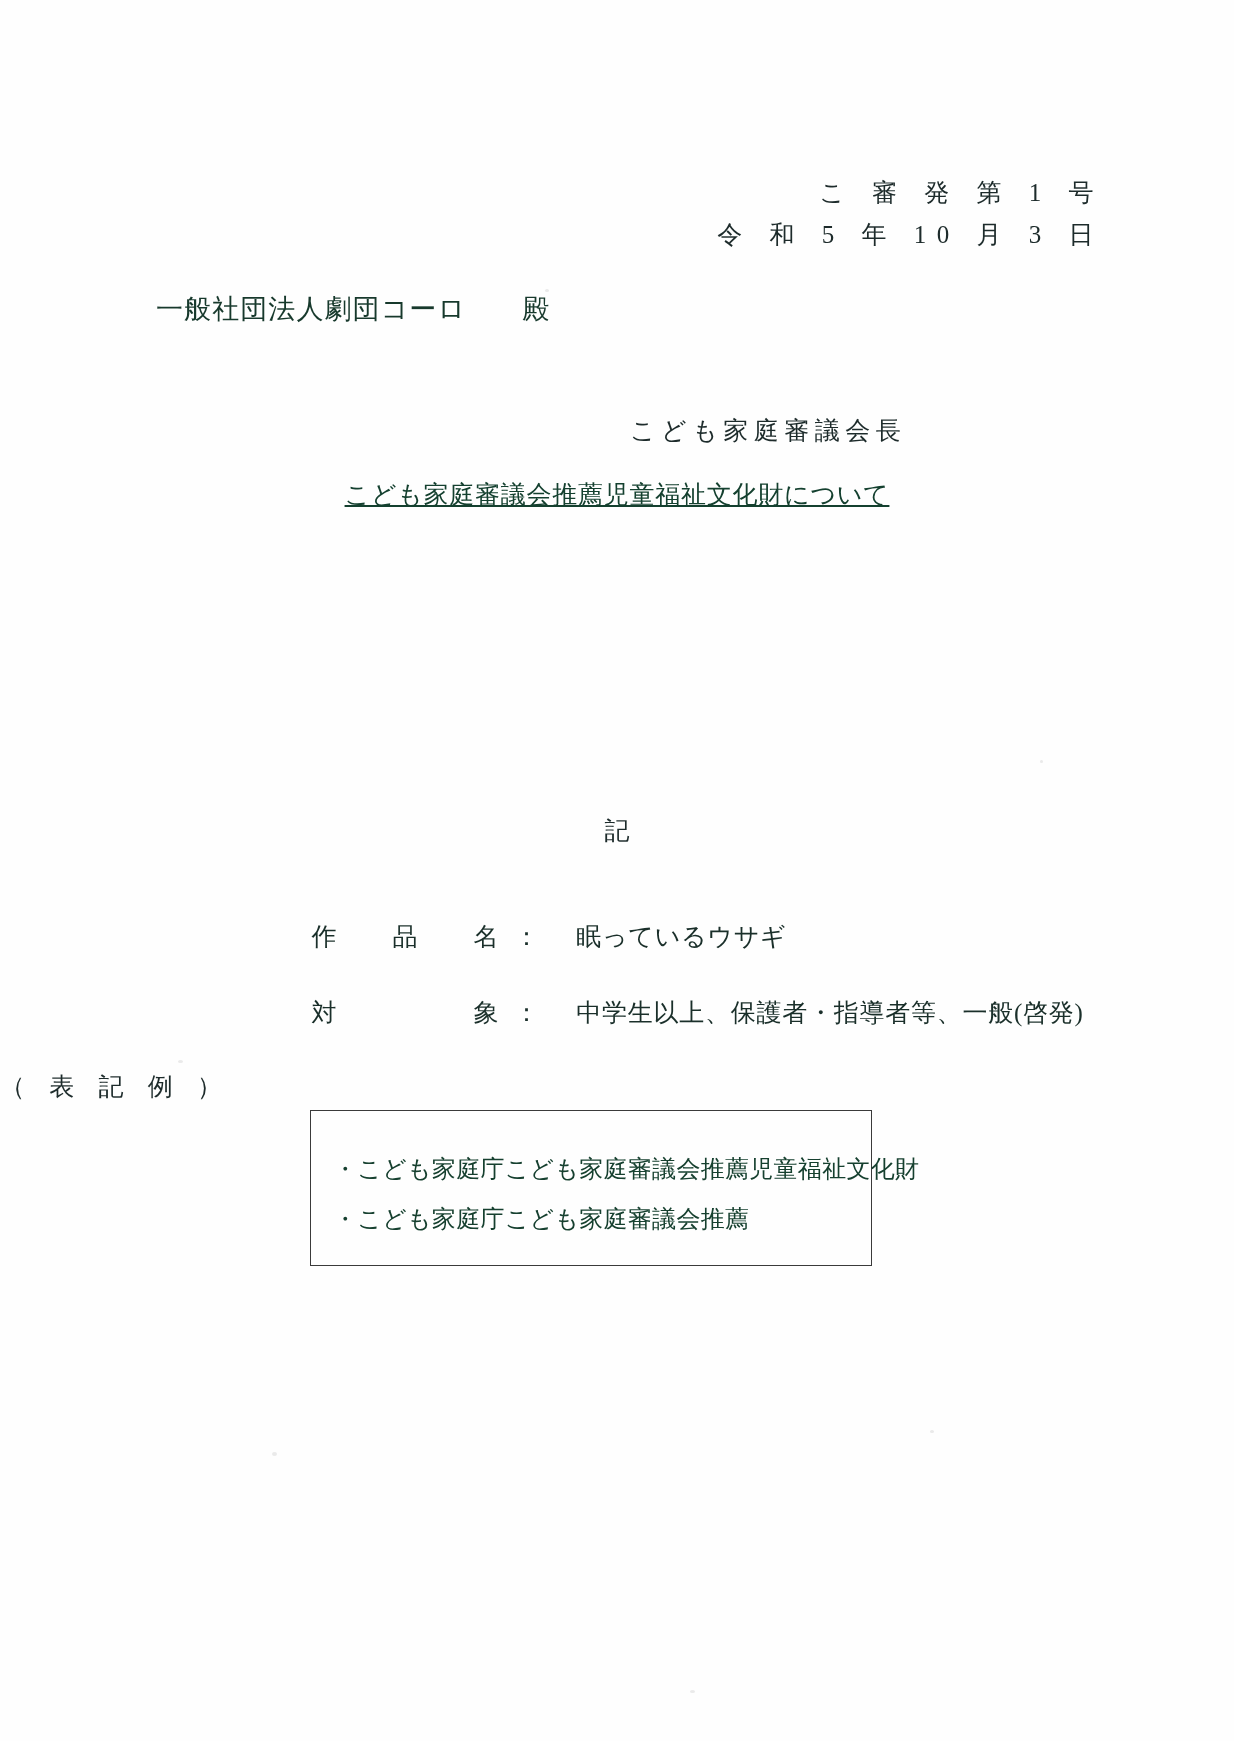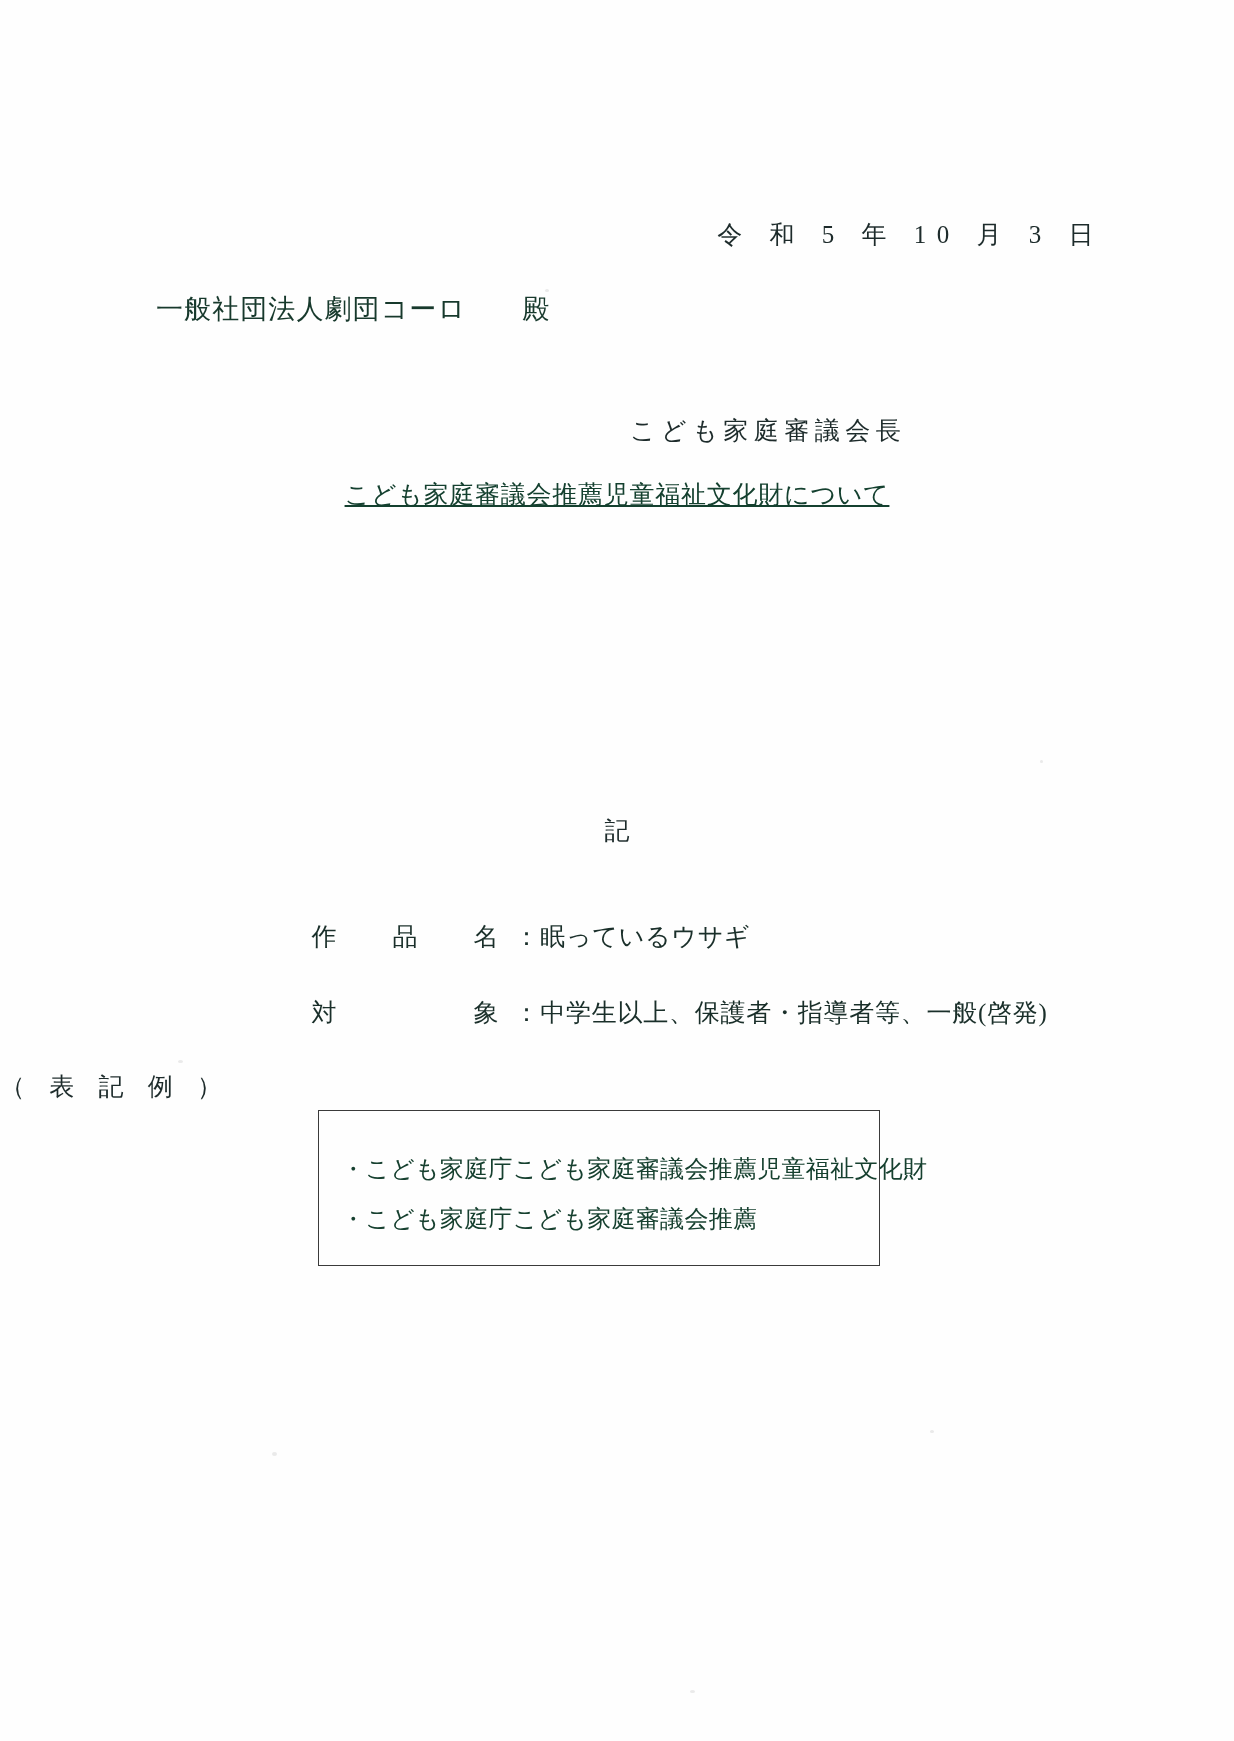--- a/index.html
+++ b/index.html
@@ -109,42 +109,41 @@
     position: absolute;
     left: 274px;
     font-size: 25px;
     color: #1a2f2a;
     white-space: pre;
   }
   #field-title { top: 892px; }
   #field-target { top: 968px; }
   .field-label { letter-spacing: 0.62em; }
   .field-sep { letter-spacing: 0.05em; }
-  .field-value { letter-spacing: 0.03em; }
+  .field-value { letter-spacing: 0.03em; margin-left: 36px; }
 
   #notation-heading {
     position: absolute;
     left: 0;
     right: 0;
     top: 1070px;
     text-align: left;
     font-size: 25px;
     letter-spacing: 0.36em;
     color: #1d2b2b;
   }
 
   #notation-box {
     position: absolute;
     left: 310px;
     top: 1110px;
     width: 562px;
     height: 156px;
     border: 1px solid #3a3a3a;
     box-sizing: border-box;
-    margin-left: 8px;
   }
   .notation-item {
     position: absolute;
     left: 22px;
     font-size: 24px;
     letter-spacing: 0.012em;
     color: #16402f;
     white-space: pre;
   }
   #notation-item-0 { top: 42px; }
@@ -157,20 +156,21 @@
 
   <div class="speck" style="left:545px;top:289px;width:4px;height:3px;"></div>
   <div class="speck" style="left:178px;top:1060px;width:5px;height:3px;"></div>
   <div class="speck" style="left:272px;top:1452px;width:5px;height:4px;"></div>
   <div class="speck" style="left:930px;top:1430px;width:4px;height:3px;"></div>
   <div class="speck" style="left:690px;top:1690px;width:5px;height:3px;"></div>
   <div class="speck" style="left:1040px;top:760px;width:3px;height:3px;"></div>
 
   <div class="doc">
 
+    <div class="right-block" id="docnum">こ 審 発 第 1 号</div>
 
     <div class="right-block" id="docdate">令 和 5 年 10 月 3 日</div>
 
     <div id="addressee">一般社団法人劇団コーロ　　殿</div>
 
     <div id="issuer">こども家庭審議会長</div>
 
     <div id="title">こども家庭審議会推薦児童福祉文化財について</div>
 
 

